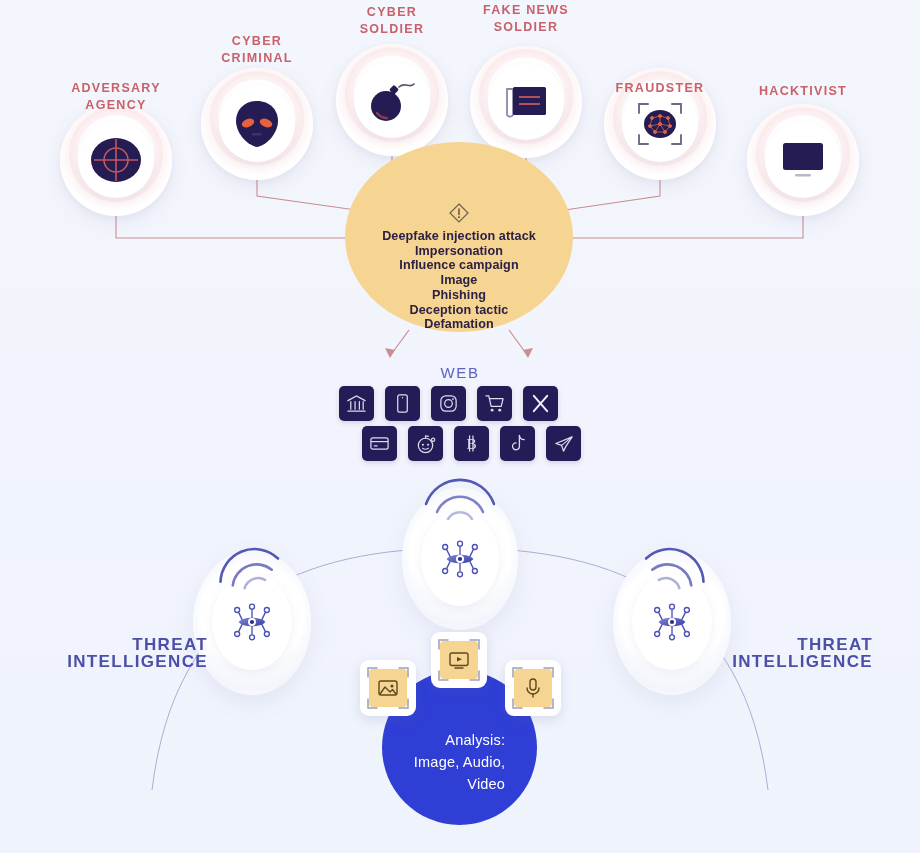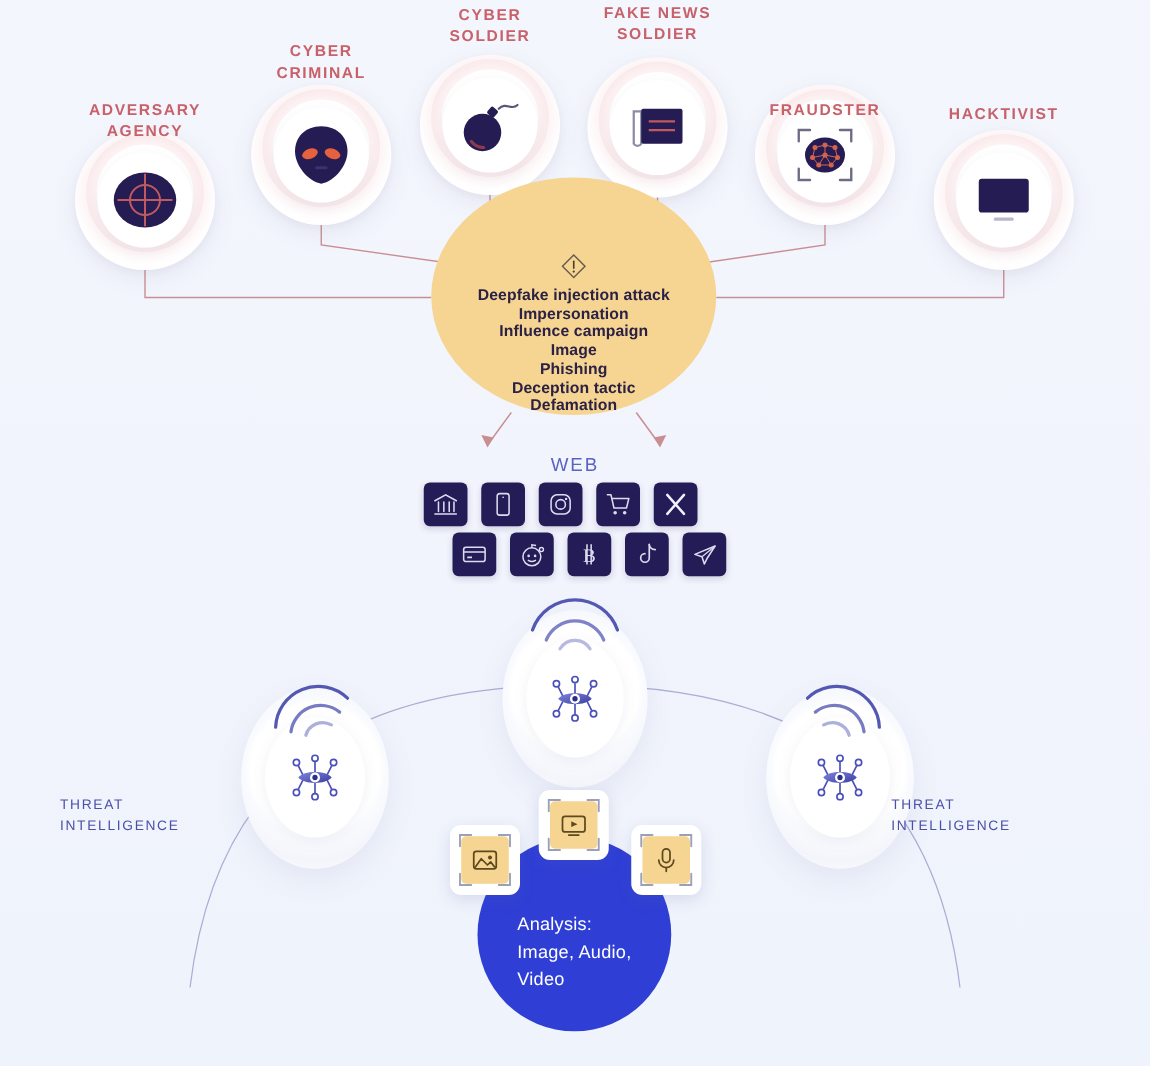--- a/index.html
+++ b/index.html
@@ -116,41 +116,42 @@
   .sensor .inner {
     position: absolute;
     border-radius: 50%;
     background: #ffffff;
     box-shadow: 0 3px 10px rgba(110,115,165,0.10);
     display: flex; align-items: center; justify-content: center;
   }
   .ti-label {
     position: absolute;
     color: #4b4fa8;
-    font-size: 11px;
+    font-size: 17px;
     letter-spacing: 1.35px;
     line-height: 17px;
-    text-align: left;
+    text-align: right;
     white-space: pre-line;
+    font-weight: bold;
   }
 
   
   #analysis {
     position: absolute;
     left: 382px; top: 670px;
     width: 155px; height: 155px;
     border-radius: 50%;
     background: #2f3fd6;
     display: flex; align-items: center; justify-content: center;
   }
   #analysis .txt {
     color: #ffffff;
     font-size: 14.5px;
     line-height: 22px;
-    text-align: left;
+    text-align: right;
     white-space: pre-line;
     margin-top: 28px;
     letter-spacing: 0.2px;
   }
   .media-card {
     position: absolute;
     width: 56px; height: 56px;
     border-radius: 9px;
     background: #ffffff;
     box-shadow: 0 4px 12px rgba(90,95,150,0.16);

